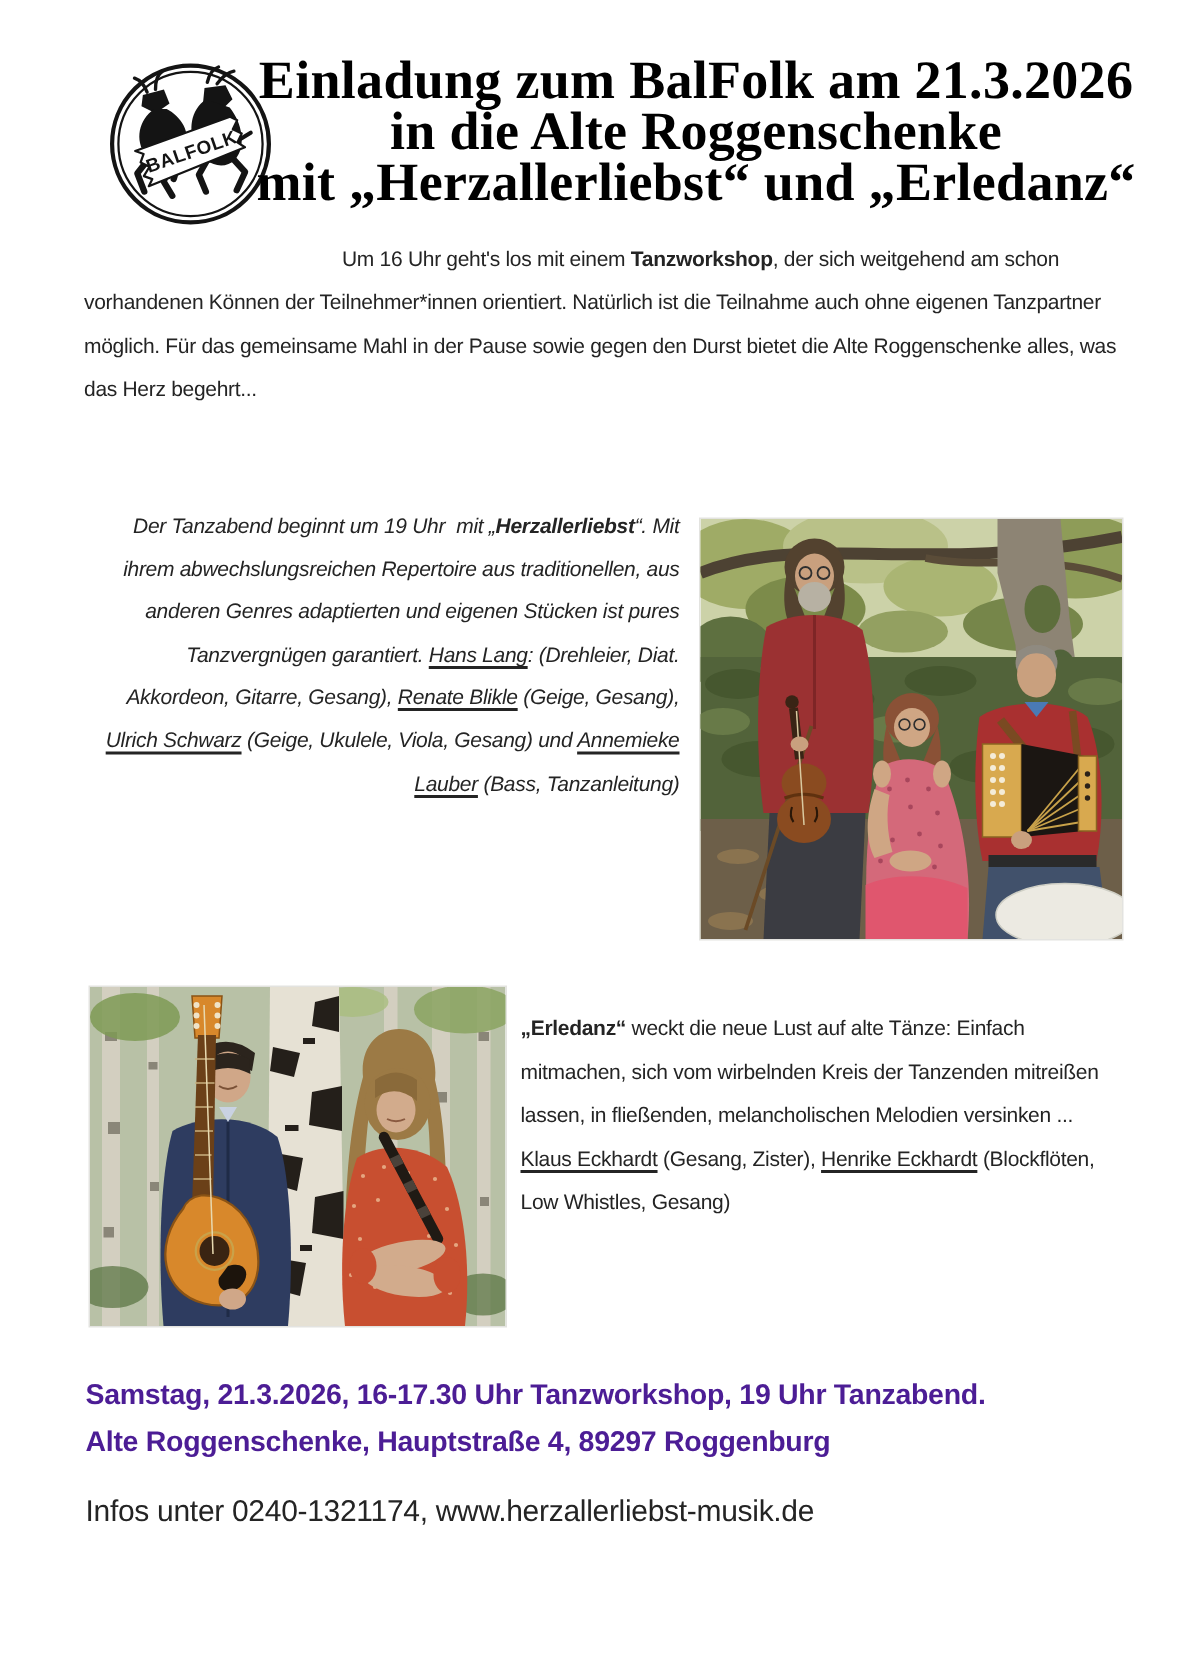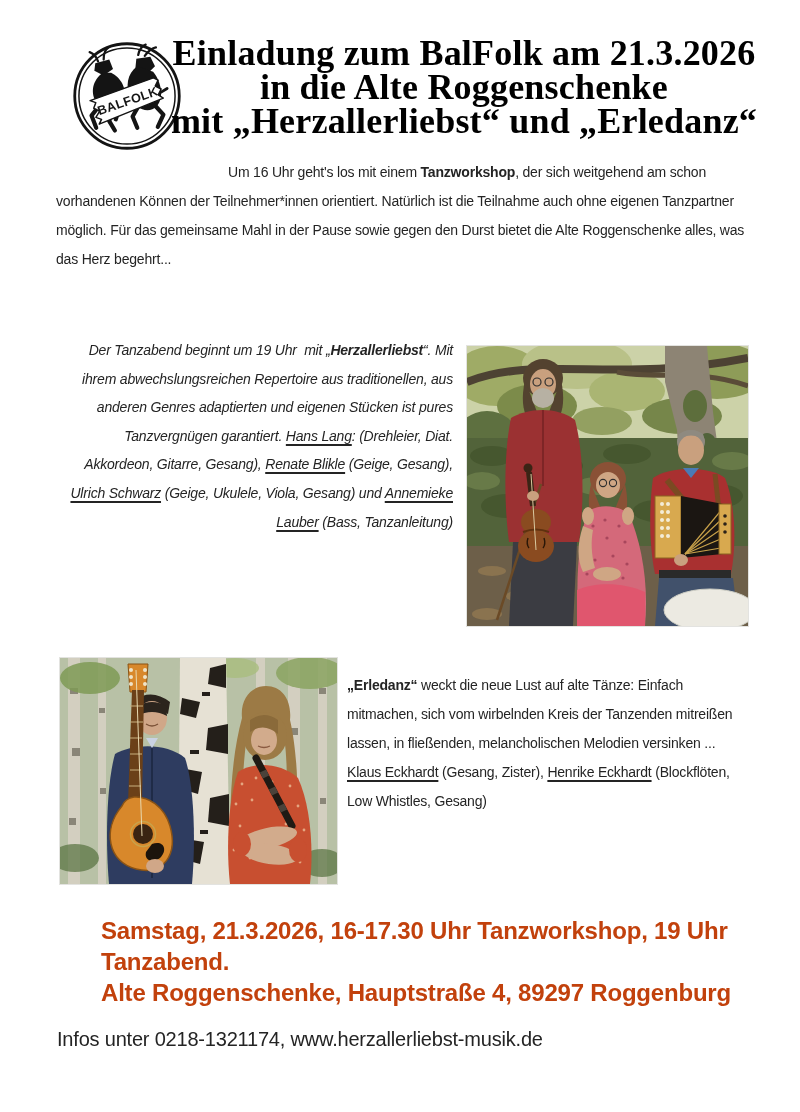--- a/index.html
+++ b/index.html
@@ -19,21 +19,21 @@
   
   .bodytext{font-size:14px;line-height:29px;letter-spacing:-0.2px;color:#242424;}
   .intro{left:56px;top:158px;width:692px;text-indent:172px;}
   .herz-text{left:55px;top:336px;width:398px;text-align:right;line-height:28.6px;font-style:italic;}
   .erle-text{left:347px;top:649px;width:406px;margin-top:22px;}
   .photo{border:1px solid #e3e3e0;background:#fff;}
   .photo1{left:466px;top:345px;width:281px;height:280px;}
   .photo2{left:59px;top:657px;width:277px;height:226px;}
   
   .footer{left:57px;top:915px;width:700px;font-size:20px;line-height:31px;letter-spacing:-0.2px;color:#242424;}
-  .footer .fb{font-size:24px;font-weight:700;color:#c2410c;margin-left:44px;}
+  .footer .fb{font-size:19px;font-weight:700;color:#4c1d95;}
   .contact{margin-top:16px;}
   .b{font-weight:700;}
   .u{text-decoration:underline;text-underline-offset:3px;text-decoration-thickness:1.5px;}
 </style>
 </head>
 <body>
 
 <div class="page">
 
   <svg class="abs logo" viewBox="0 0 120 120" aria-hidden="true">
@@ -330,16 +330,16 @@
       <ellipse cx="182" cy="186" rx="9" ry="12" fill="#c84f30"></ellipse>
       <ellipse cx="238" cy="192" rx="9" ry="12" fill="#c84f30"></ellipse>
     </g>
   </svg>
 
   <div class="abs bodytext erle-text"><span class="b">„Erledanz“</span><span> weckt die neue Lust auf alte Tänze: Einfach mitmachen, sich vom wirbelnden Kreis der Tanzenden mitreißen lassen, in fließenden, melancholischen Melodien versinken ...&nbsp;&nbsp;&nbsp; </span><span class="u">Klaus Eckhardt</span><span> (Gesang, Zister), </span><span class="u">Henrike Eckhardt</span><span> (Blockflöten, Low Whistles, Gesang)</span></div>
 
   <div class="abs footer">
     <div class="fb"><span>Samstag, 21.3.2026, 16-17.30 Uhr Tanzworkshop, 19 Uhr Tanzabend.</span></div>
     <div class="fb"><span>Alte Roggenschenke, Hauptstraße 4, 89297 Roggenburg</span></div>
-    <div class="contact"><span>Infos unter 0218-1321174, www.herzallerliebst-musik.de</span></div>
+    <div class="contact"><span>Infos unter 0240-1321174, www.herzallerliebst-musik.de</span></div>
   </div>
 
 </div>
 
 </body></html>

